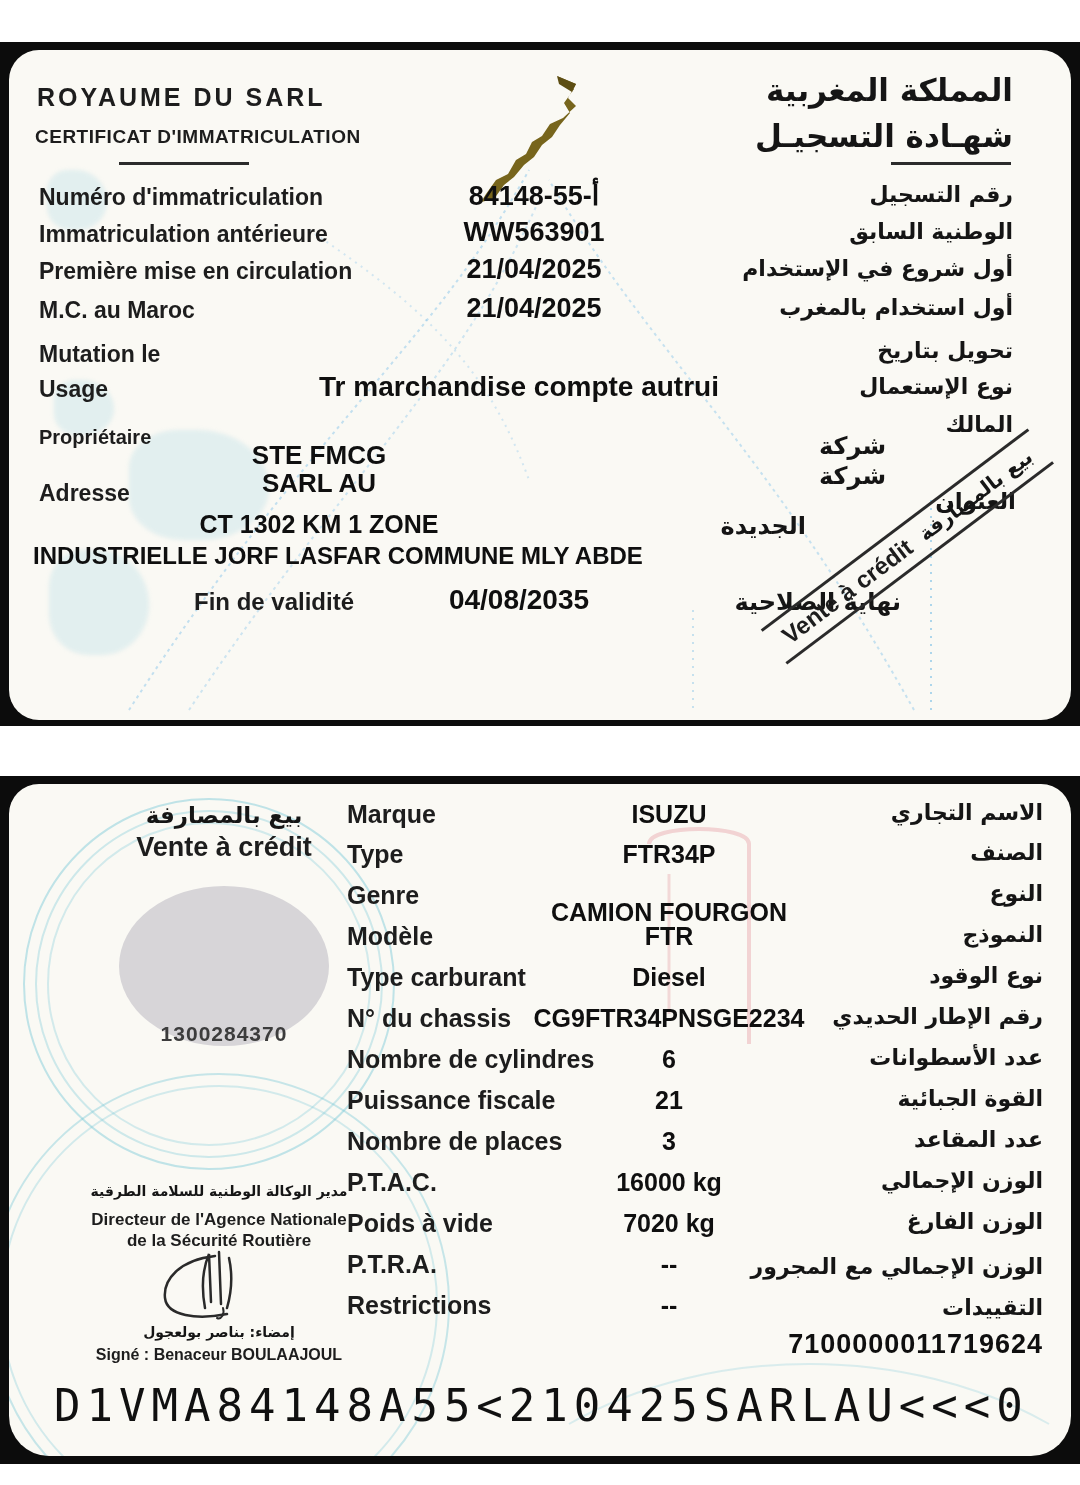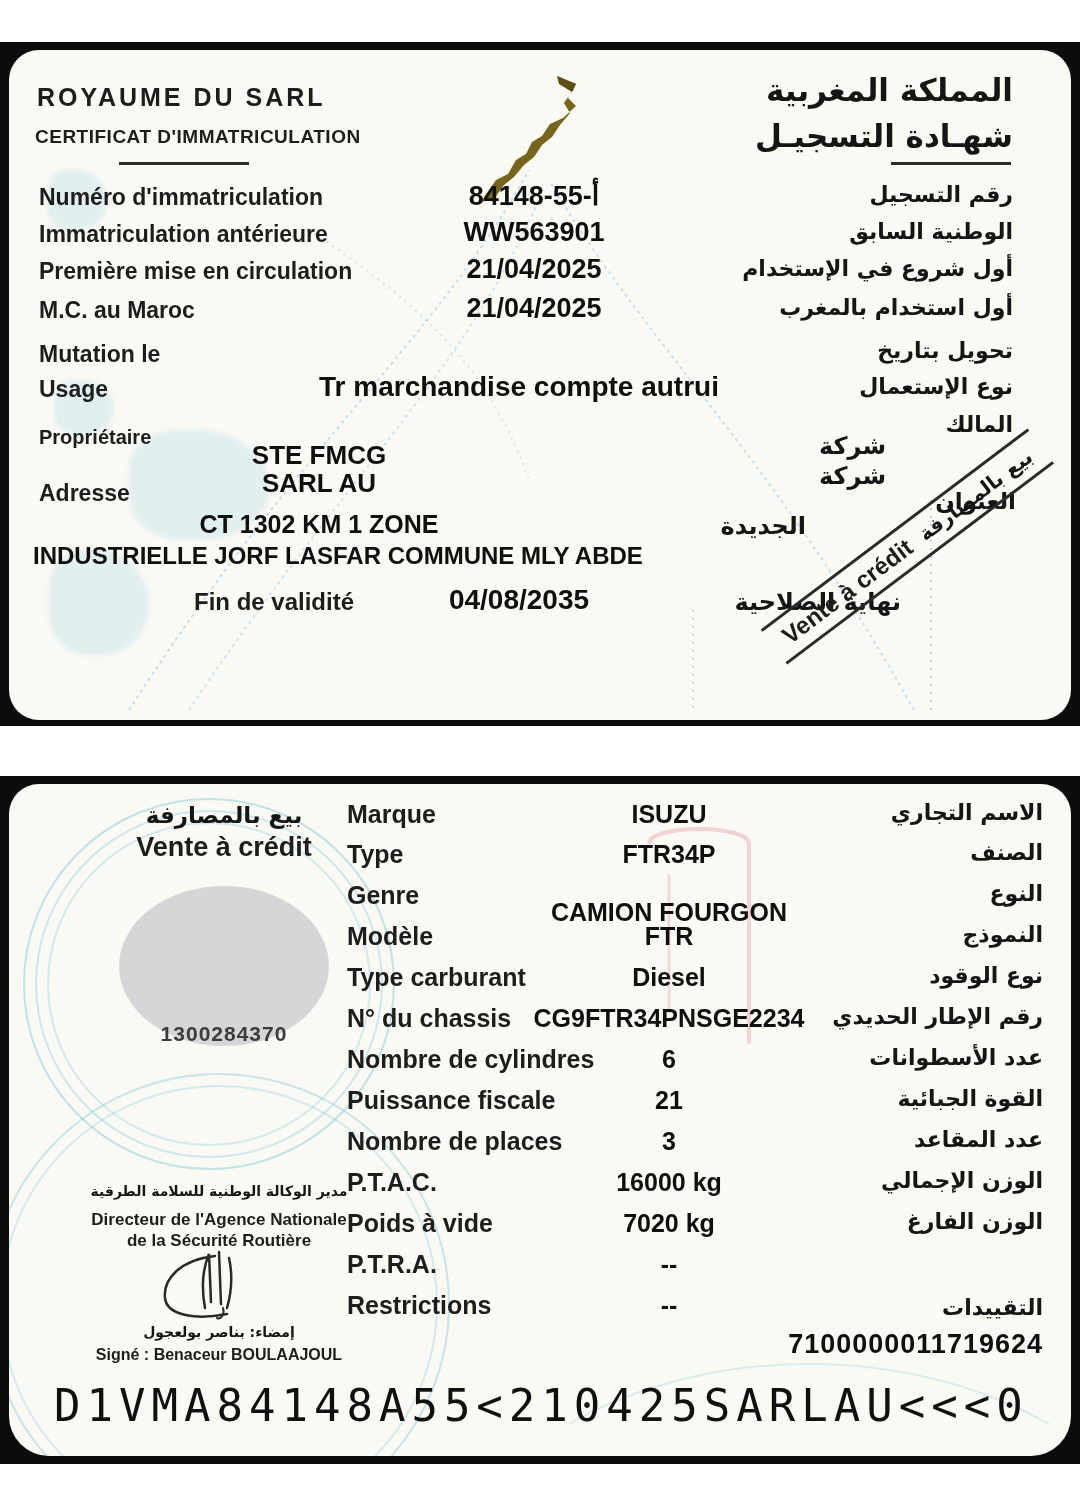--- a/index.html
+++ b/index.html
@@ -167,20 +167,21 @@
     <div class="abs fr" style="left:338px;top:384px;font-size:25px;">P.T.A.C.</div>
     <div class="abs val centercol" style="left:520px;top:384px;width:280px;font-size:25px;">16000 kg</div>
     <div class="abs ar rightcol" style="right:28px;top:384px;font-size:22px;">الوزن الإجمالي</div>
 
     <div class="abs fr" style="left:338px;top:425px;font-size:25px;">Poids à vide</div>
     <div class="abs val centercol" style="left:520px;top:425px;width:280px;font-size:25px;">7020 kg</div>
     <div class="abs ar rightcol" style="right:28px;top:425px;font-size:22px;">الوزن الفارغ</div>
 
     <div class="abs fr" style="left:338px;top:466px;font-size:25px;">P.T.R.A.</div>
     <div class="abs val centercol" style="left:520px;top:466px;width:280px;font-size:25px;">--</div>
+    <div class="abs ar rightcol" style="right:28px;top:470px;font-size:22px;">الوزن الإجمالي مع المجرور</div>
 
     <div class="abs fr" style="left:338px;top:507px;font-size:25px;">Restrictions</div>
     <div class="abs val centercol" style="left:520px;top:507px;width:280px;font-size:25px;">--</div>
     <div class="abs ar rightcol" style="right:28px;top:511px;font-size:22px;">التقييدات</div>
 
     <div class="abs val rightcol" style="right:28px;top:545px;font-size:27px;letter-spacing:1px;">7100000011719624</div>
 
     <div class="abs ar centercol" style="left:60px;top:399px;width:300px;font-size:14px;">مدير الوكالة الوطنية للسلامة الطرقية</div>
     <div class="abs fr centercol" style="left:60px;top:426px;width:300px;font-size:17px;">Directeur de l'Agence Nationale</div>
     <div class="abs fr centercol" style="left:60px;top:447px;width:300px;font-size:17px;">de la Sécurité Routière</div>

